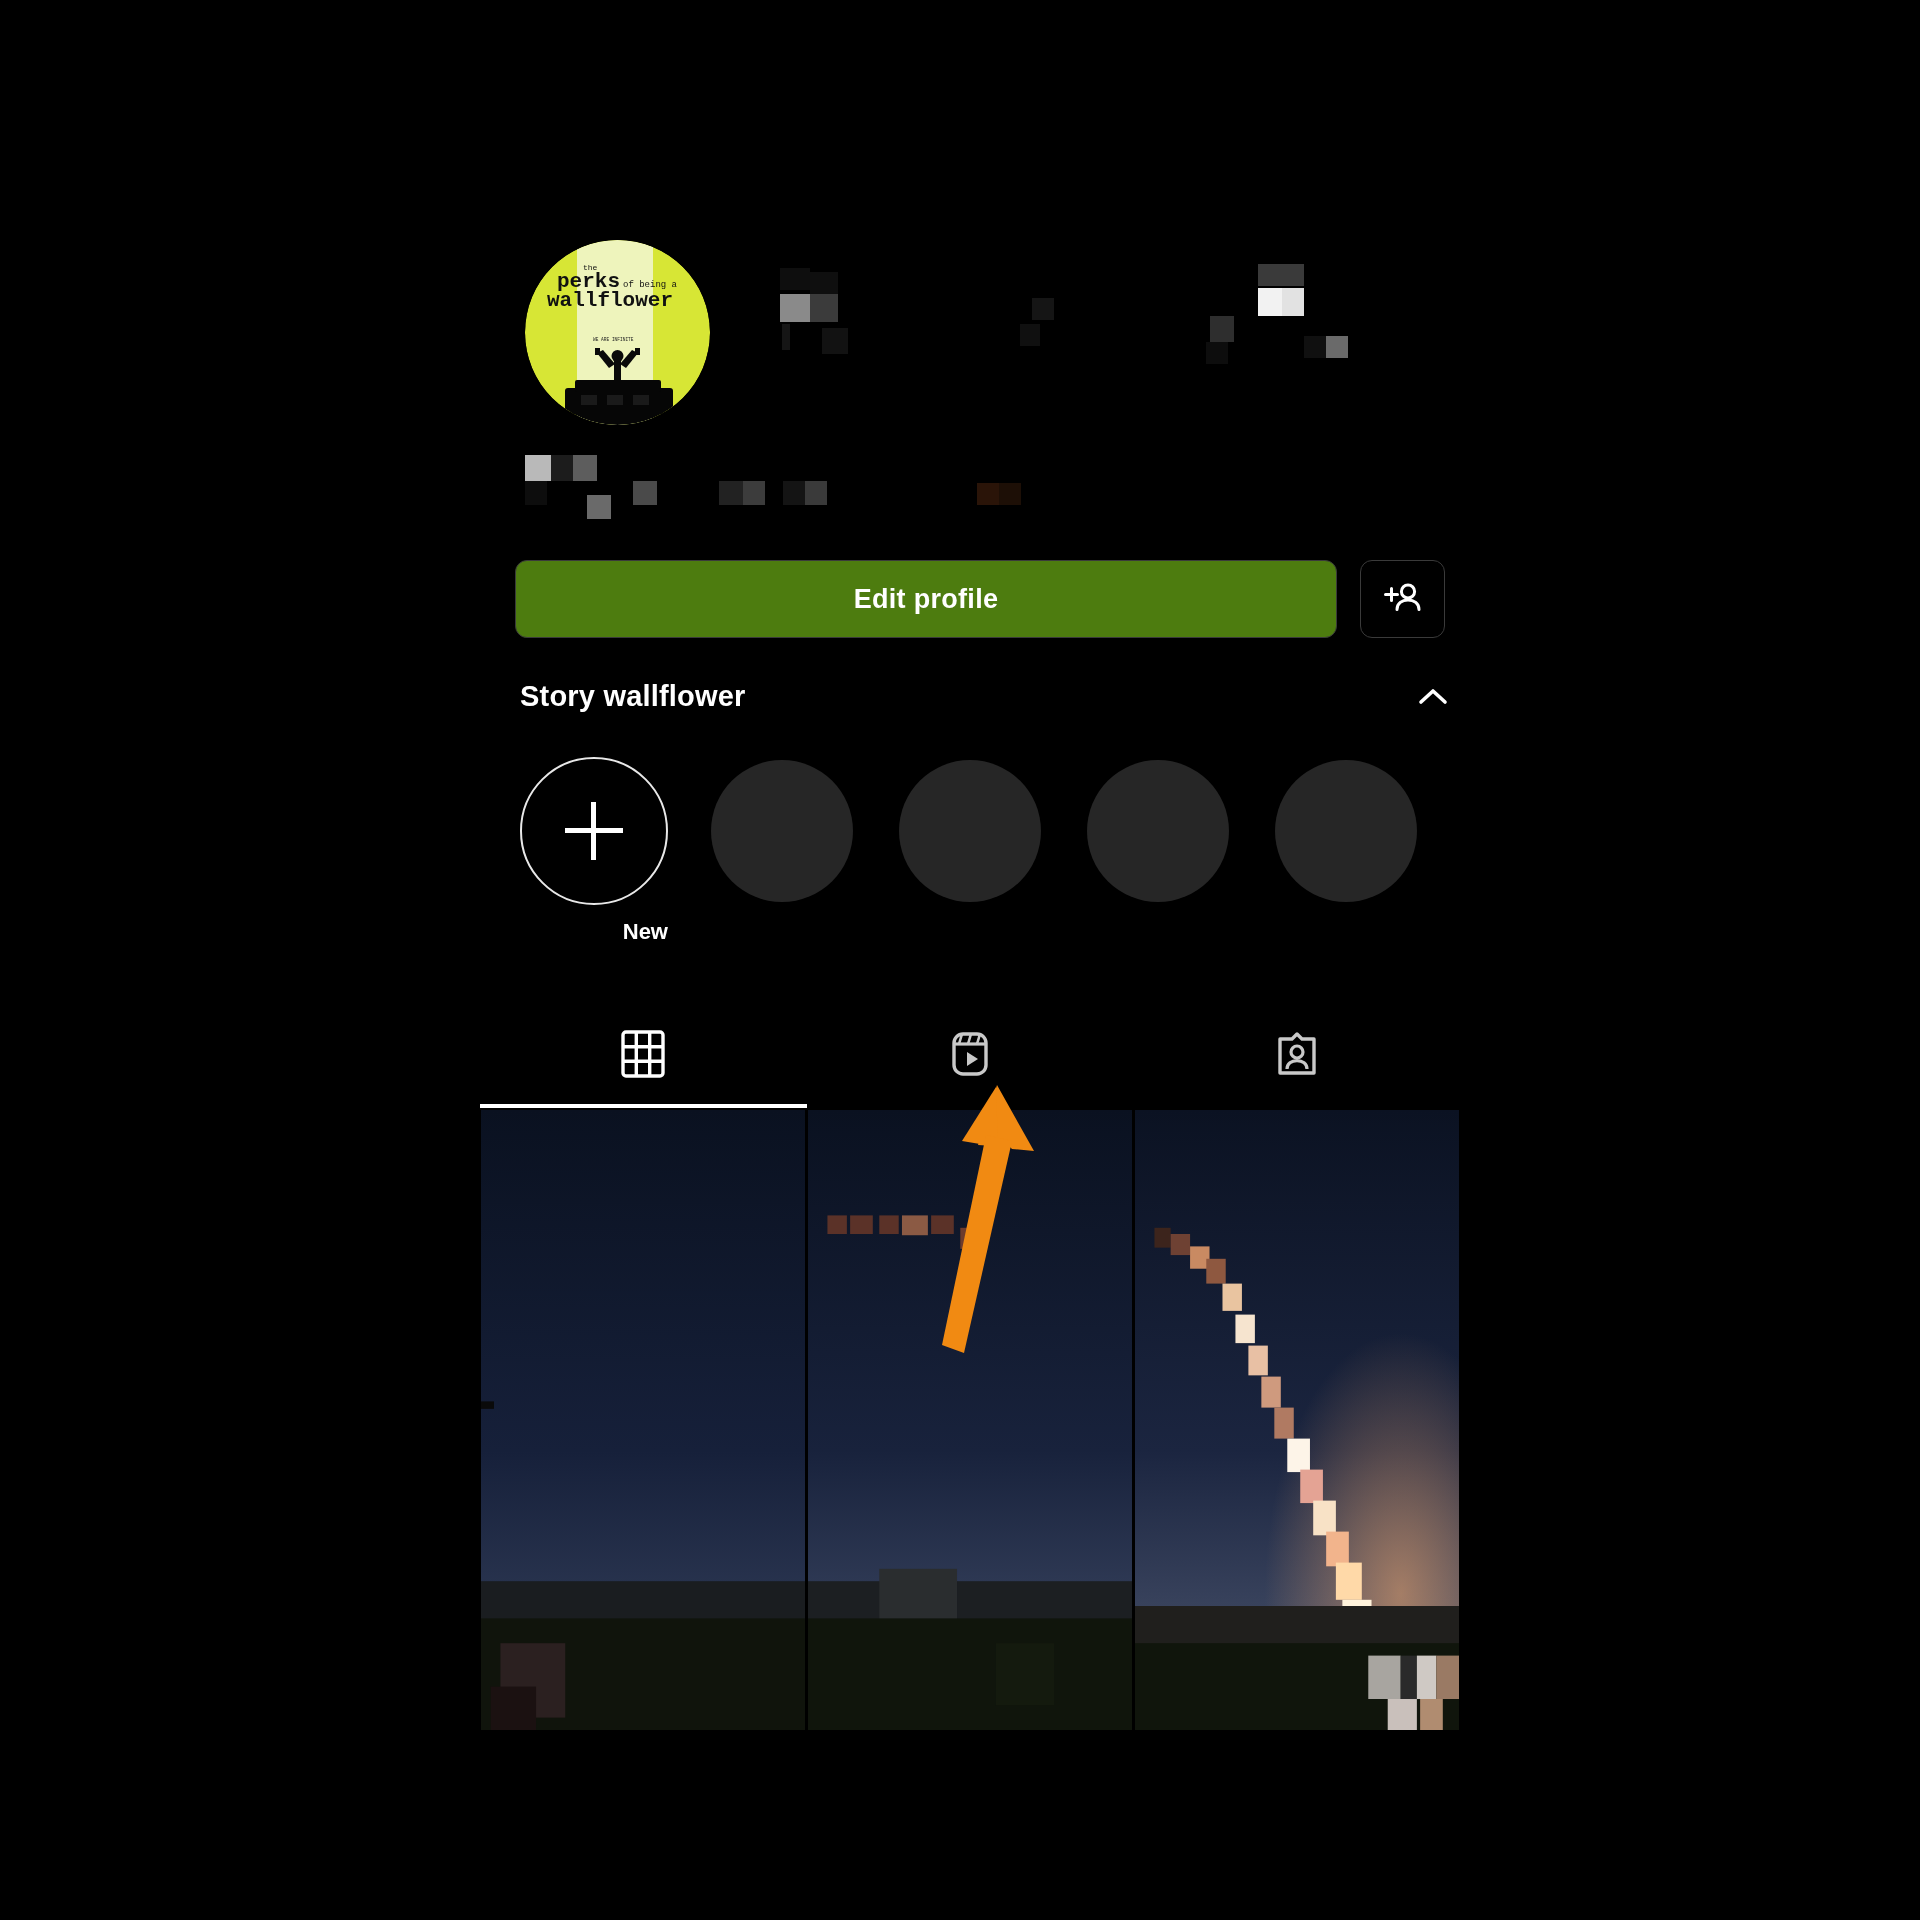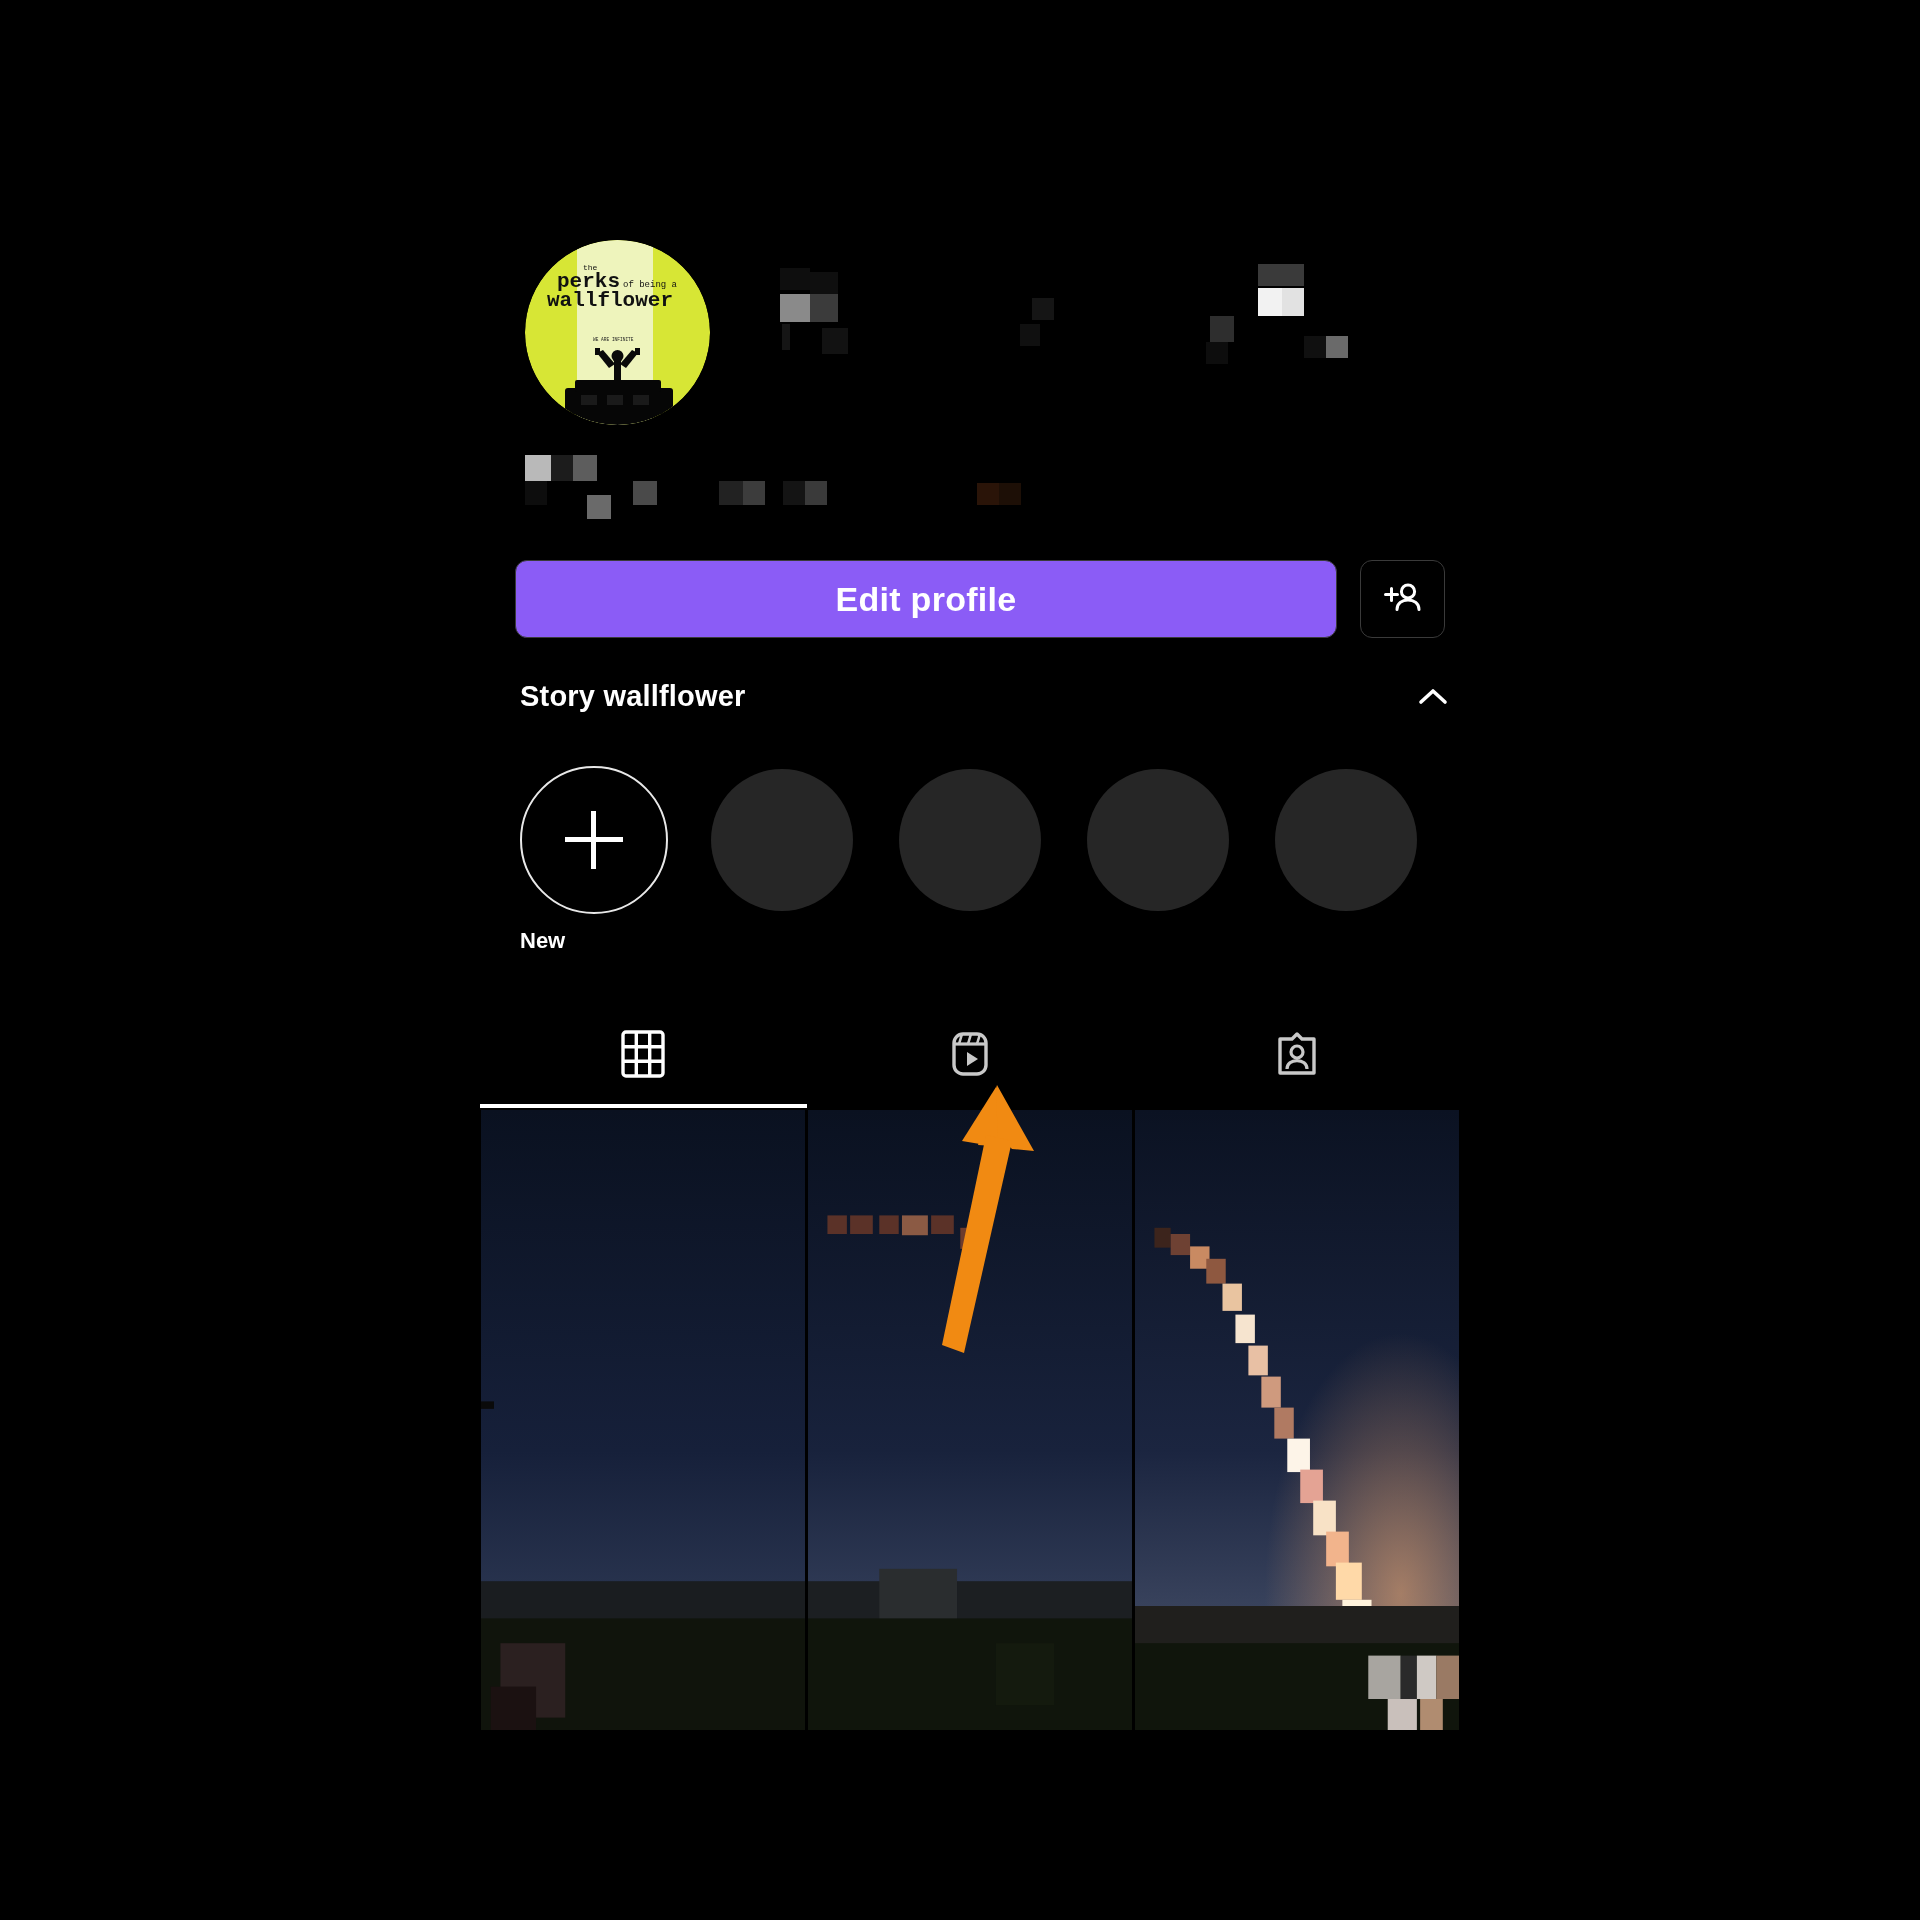--- a/index.html
+++ b/index.html
@@ -32,23 +32,23 @@
 
   
   .btn-row{
     position:absolute;left:515px;top:560px;
     width:930px;height:78px;
   }
   .edit-btn{
     position:absolute;left:0;top:0;
     width:822px;height:78px;
     border:1.6px solid #3a3a3a;border-radius:12px;
-    background:#8b5cf6;
+    background:#4d7c0f;
     display:flex;align-items:center;justify-content:center;
-    font-size:34px;font-weight:700;letter-spacing:.3px;color:#fff;
+    font-size:27px;font-weight:700;letter-spacing:.3px;color:#fff;
     box-sizing:border-box;
   }
   .add-btn{
     position:absolute;left:845px;top:0;
     width:85px;height:78px;
     border:1.6px solid #3a3a3a;border-radius:12px;
     background:#000;
     display:flex;align-items:center;justify-content:center;
     box-sizing:border-box;
   }
@@ -66,21 +66,21 @@
   .hl-chevron{
     position:absolute;right:0;top:4px;width:34px;height:26px;
   }
   .hl-sub{
     margin-top:16px;
     font-size:25px;font-weight:700;color:#fff;letter-spacing:.1px;
   }
   .hl-circles{
     position:relative;margin-top:28px;height:200px;
   }
-  .hl-item{position:absolute;top:16px;width:148px;text-align:left;}
+  .hl-item{position:absolute;top:7px;width:148px;text-align:right;}
   .hl-new-circle{
     width:148px;height:148px;border-radius:50%;
     border:2.4px solid #e8e8e8;background:#000;
     display:flex;align-items:center;justify-content:center;
     box-sizing:border-box;
   }
   .plus{position:relative;width:58px;height:58px;}
   .plus:before,.plus:after{
     content:"";position:absolute;background:#fff;
   }

